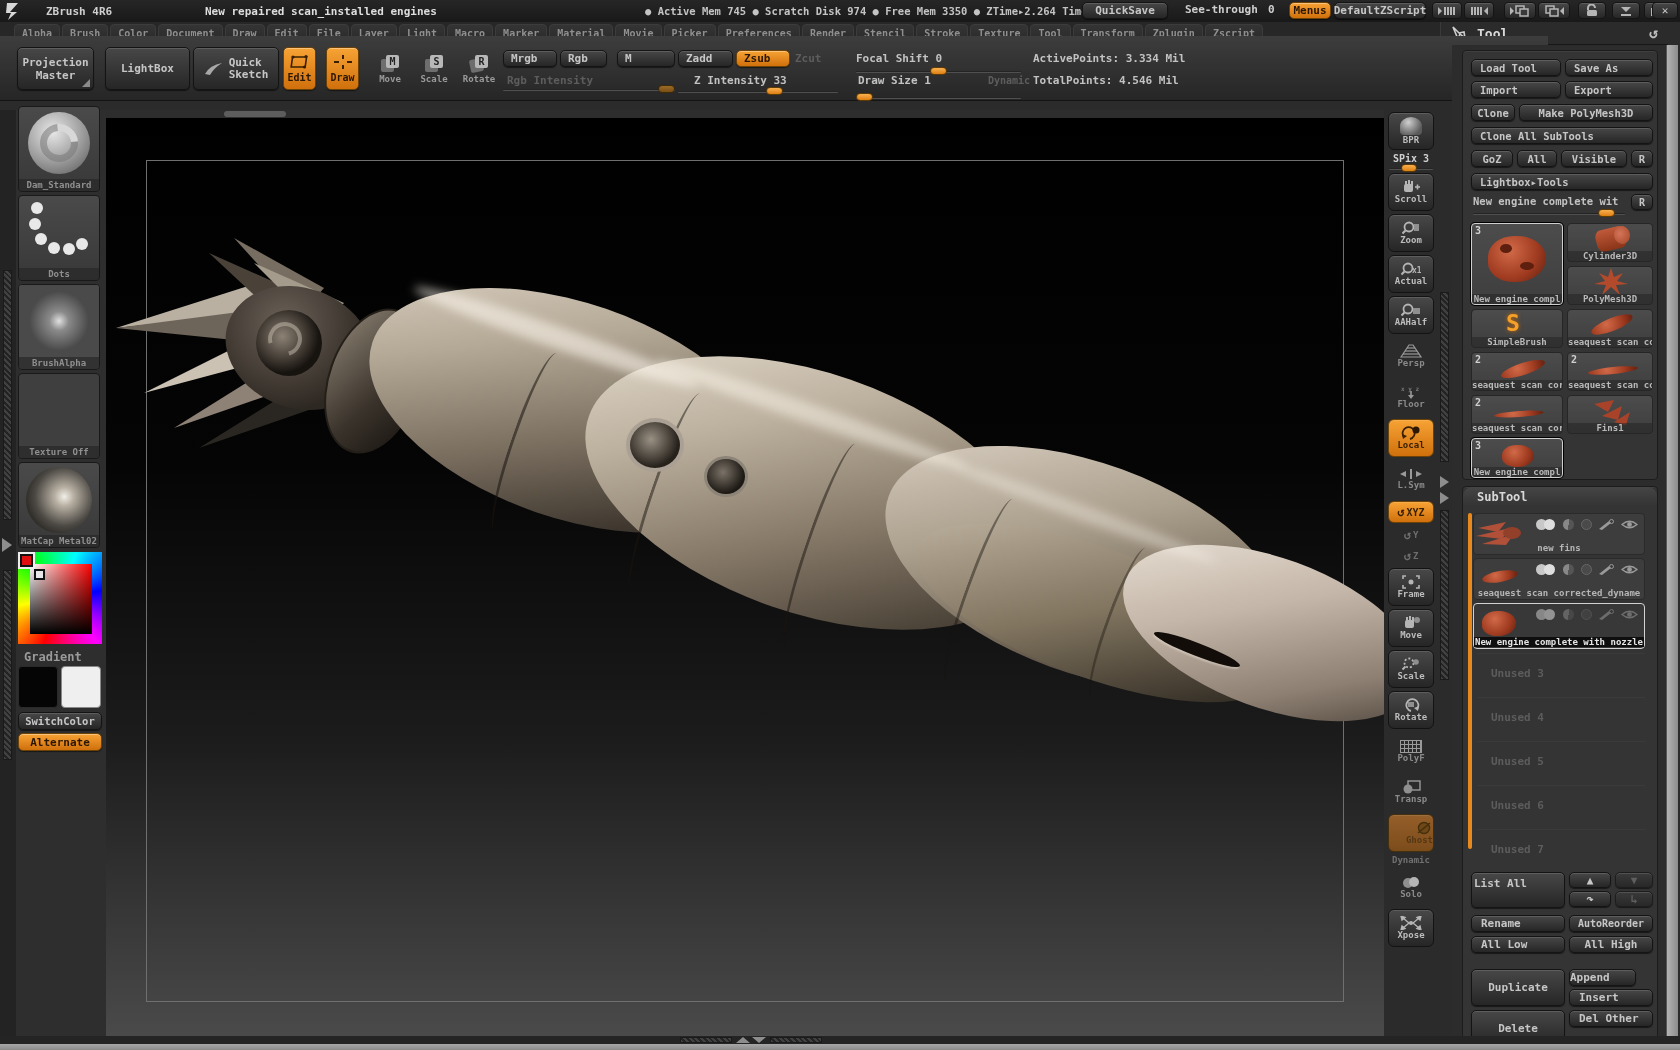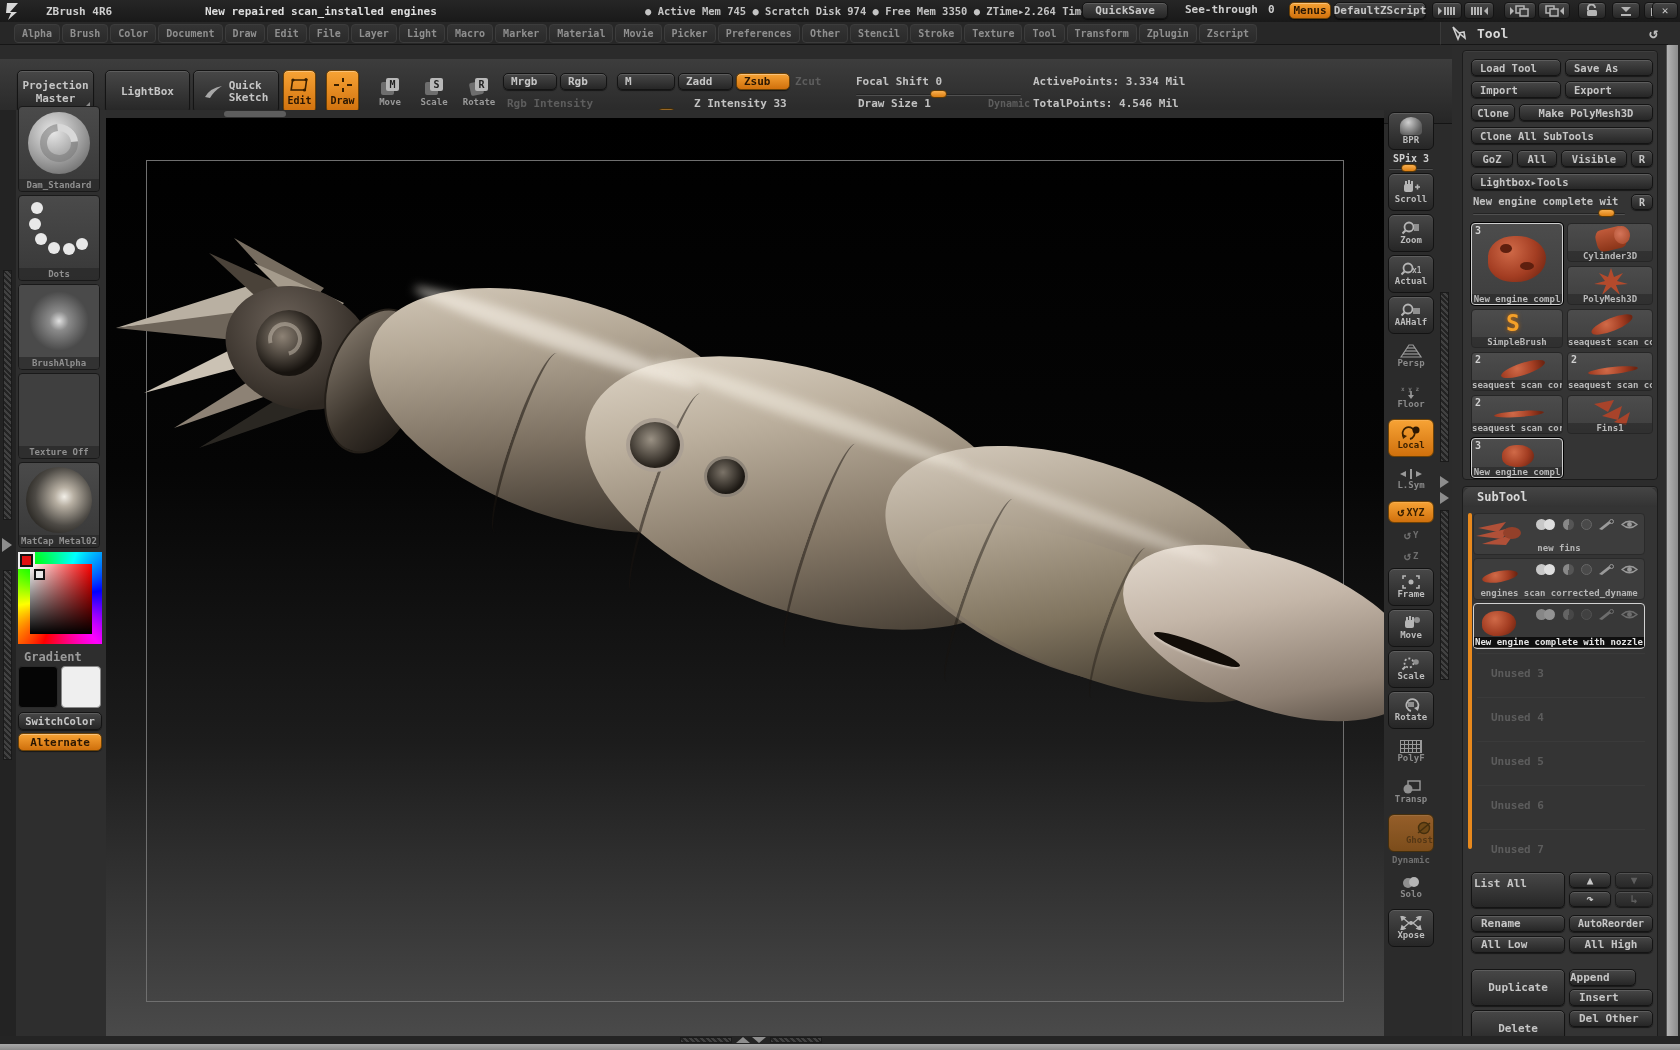--- a/index.html
+++ b/index.html
@@ -31,21 +31,21 @@
     display:flex; align-items:center; color:#cfcfcf; font-size:11px; font-weight:bold; }
   #menubar { left:0; top:22px; width:1440px; height:23px; background:#272727;
     border-bottom:1px solid #161616; display:flex; align-items:center; gap:2px; padding:0 0 0 14px; }
   #menubar .mitem { height:19px; padding:0 7px; display:flex; align-items:center;
     background:linear-gradient(#343434,#2a2a2a); border:1px solid #3c3c3c; border-radius:4px;
     color:#8f8f8f; font-size:10px; font-weight:bold; white-space:nowrap; }
   #toolheader { left:1440px; top:22px; width:228px; height:23px; background:#2b2b2b;
     border-bottom:1px solid #161616; border-left:1px solid #3a3a3a;
     display:flex; align-items:center; color:#d8d8d8; font-size:13px; font-weight:bold; padding:0 10px; }
   
-  #topshelf { left:0; top:59px; width:1548px; height:65px;
+  #topshelf { left:0; top:36px; width:1548px; height:65px;
     background:linear-gradient(#3d3d3d,#262626); border-bottom:1px solid #141414; }
   
   #lefttray { left:0; top:110px; width:16px; height:926px; background:#232323; }
   #leftshelf { left:16px; top:110px; width:90px; height:926px; background:#2e2e2e; }
   .thumbbox { position:absolute; left:2px; width:82px; background:linear-gradient(#4a4a4a,#383838);
     border:1px solid #191919; border-radius:4px; overflow:hidden; }
   .thumbbox .tlabel { position:absolute; left:0; right:0; bottom:0; text-align:center;
     font-size:9px; font-weight:bold; color:#8f8f8f; background:rgba(40,40,40,.7); padding:1px 0; }
   
   #canvas { left:106px; top:118px; width:1278px; height:918px; overflow:hidden;
@@ -172,21 +172,21 @@
     <div class="mitem">Edit</div>
     <div class="mitem">File</div>
     <div class="mitem">Layer</div>
     <div class="mitem">Light</div>
     <div class="mitem">Macro</div>
     <div class="mitem">Marker</div>
     <div class="mitem">Material</div>
     <div class="mitem">Movie</div>
     <div class="mitem">Picker</div>
     <div class="mitem">Preferences</div>
-    <div class="mitem">Other</div>
+    <div class="mitem">Render</div>
     <div class="mitem">Stencil</div>
     <div class="mitem">Stroke</div>
     <div class="mitem">Texture</div>
     <div class="mitem">Tool</div>
     <div class="mitem">Transform</div>
     <div class="mitem">Zplugin</div>
     <div class="mitem">Zscript</div>
   </div>
 <div id="toolheader" class="abs">
   <svg width="16" height="16" viewBox="0 0 16 16">
@@ -718,21 +718,21 @@
         <span class="circ" style="background:#4a4a4a; border:1px solid #666"></span>
         <svg width="15" height="11" viewBox="0 0 15 11">
             <path d="M0 10 L10 2 L12 4 L3 11 Z" fill="#9a9a9a"></path>
             <circle cx="12.5" cy="2.5" r="2" fill="none" stroke="#9a9a9a"></circle>
           </svg>
         <svg width="17" height="11" viewBox="0 0 17 11">
             <path d="M1 5.5 Q8.5 -1 16 5.5 Q8.5 12 1 5.5 Z" fill="none" stroke="#9a9a9a" stroke-width="1.4"></path>
             <circle cx="8.5" cy="5.5" r="2.4" fill="#9a9a9a"></circle>
           </svg>
       </div>
-      <div class="stlabel">engines scan corrected_dyname</div>
+      <div class="stlabel">seaquest scan corrected_dyname</div>
     </div>
 
     <div class="strow selected" style="top:116px; height:46px">
       <div class="blob" style="left:8px; top:7px; width:34px; height:25px; border-radius:48% 52% 55% 45%"></div>
       <div class="sticons" style="opacity:.55">
         <span style="position:relative; width:20px; height:11px">
             <span class="circ abs" style="left:0; background:#c8c8c8"></span>
             <span class="circ abs" style="left:8px; background:#dedede"></span>
           </span>
         <span class="circ" style="background:linear-gradient(100deg,#888 50%,#555 50%)"></span>

